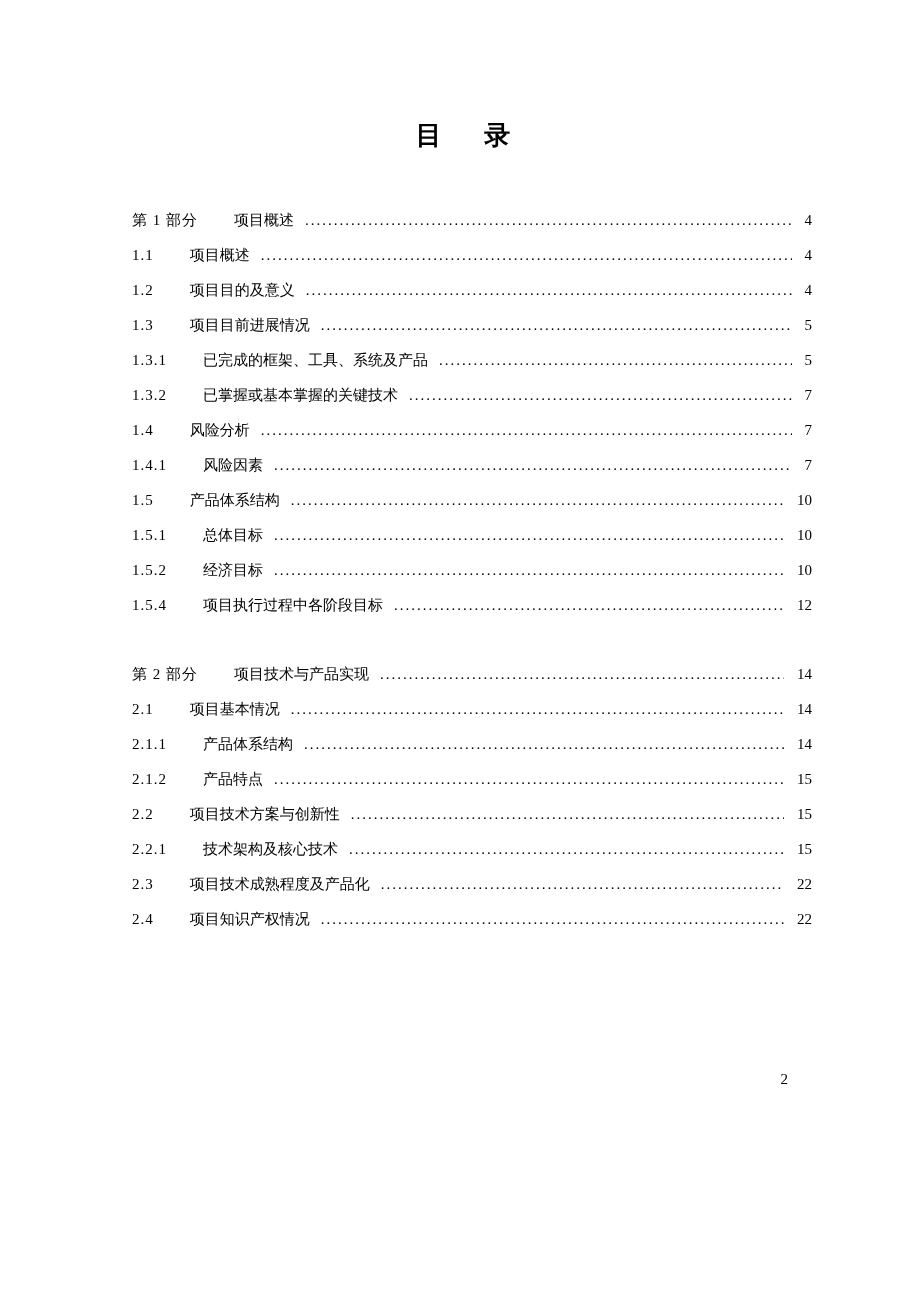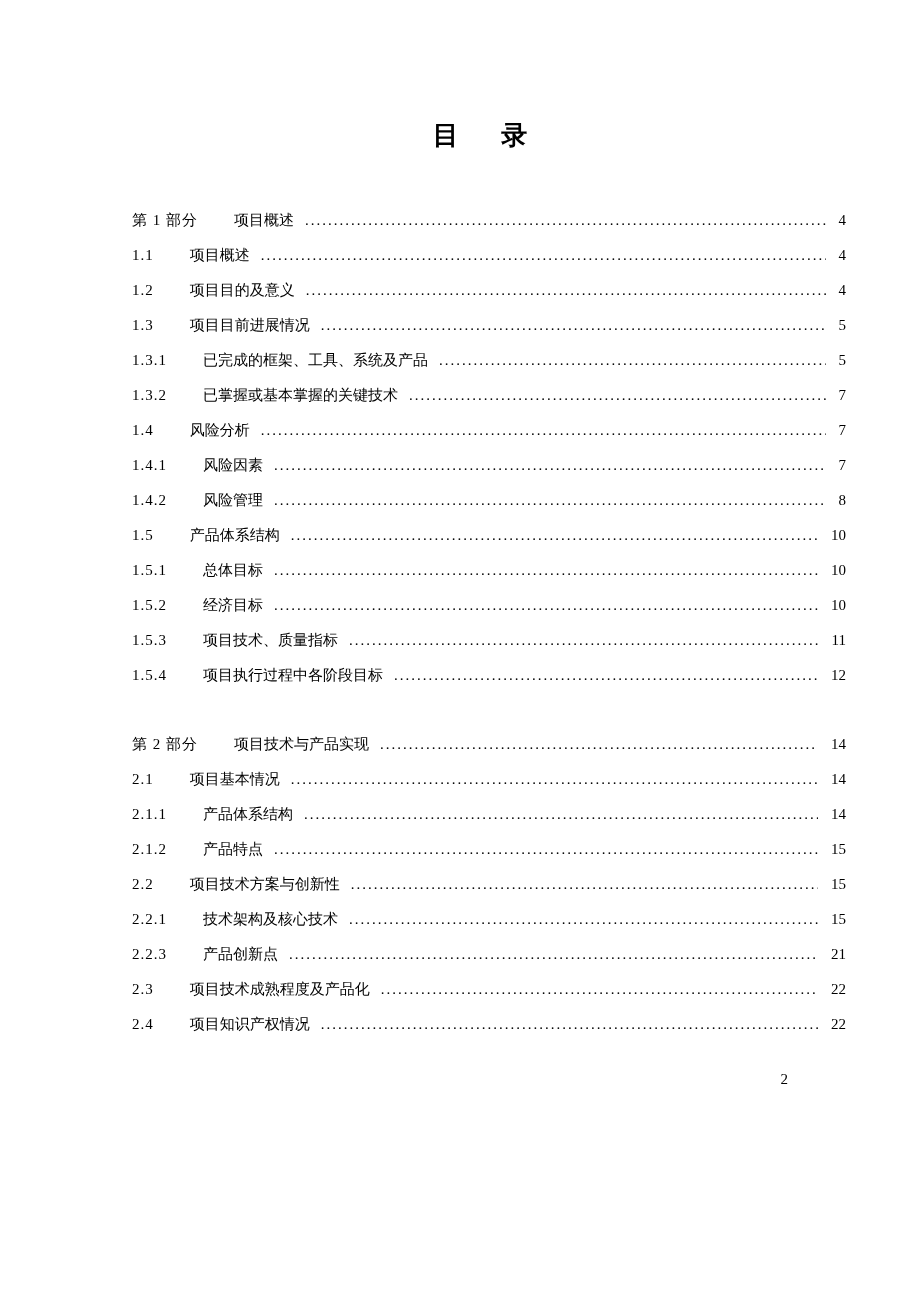--- a/index.html
+++ b/index.html
@@ -9,21 +9,21 @@
     height: 1302px;
     background: #ffffff;
     font-family: "SimSun", "宋体", serif;
     color: #000;
   }
   .page {
     position: relative;
     width: 920px;
     height: 1158px;
     box-sizing: border-box;
-    padding: 118px 74px 0 132px;
+    padding: 118px 108px 0 132px;
   }
   .title {
     text-align: center;
     font-size: 26px;
     font-weight: bold;
     letter-spacing: 18px;
     margin-bottom: 60px;
     font-family: "SimHei","黑体","SimSun",serif;
   }
   .toc {
@@ -130,27 +130,20 @@
         <span class="toc-page">7</span>
       </div>
       <div class="toc-row">
         <span class="toc-num">1.4.1</span>
         <span class="toc-gap"></span>
         <span class="toc-label">风险因素</span>
         <span class="toc-leader"></span>
         <span class="toc-page">7</span>
       </div>
       <div class="toc-row">
-        <span class="toc-num">1.4.2</span>
-        <span class="toc-gap"></span>
-        <span class="toc-label">风险管理</span>
-        <span class="toc-leader"></span>
-        <span class="toc-page">8</span>
-      </div>
-      <div class="toc-row">
         <span class="toc-num">1.5</span>
         <span class="toc-gap"></span>
         <span class="toc-label">产品体系结构</span>
         <span class="toc-leader"></span>
         <span class="toc-page">10</span>
       </div>
       <div class="toc-row">
         <span class="toc-num">1.5.1</span>
         <span class="toc-gap"></span>
         <span class="toc-label">总体目标</span>
@@ -158,27 +151,20 @@
         <span class="toc-page">10</span>
       </div>
       <div class="toc-row">
         <span class="toc-num">1.5.2</span>
         <span class="toc-gap"></span>
         <span class="toc-label">经济目标</span>
         <span class="toc-leader"></span>
         <span class="toc-page">10</span>
       </div>
       <div class="toc-row">
-        <span class="toc-num">1.5.3</span>
-        <span class="toc-gap"></span>
-        <span class="toc-label">项目技术、质量指标</span>
-        <span class="toc-leader"></span>
-        <span class="toc-page">11</span>
-      </div>
-      <div class="toc-row">
         <span class="toc-num">1.5.4</span>
         <span class="toc-gap"></span>
         <span class="toc-label">项目执行过程中各阶段目标</span>
         <span class="toc-leader"></span>
         <span class="toc-page">12</span>
       </div>
       <div class="section-gap"></div>
       <div class="toc-row">
         <span class="toc-num">第 2 部分</span>
         <span class="toc-gap"></span>
@@ -213,27 +199,20 @@
         <span class="toc-label">项目技术方案与创新性</span>
         <span class="toc-leader"></span>
         <span class="toc-page">15</span>
       </div>
       <div class="toc-row">
         <span class="toc-num">2.2.1</span>
         <span class="toc-gap"></span>
         <span class="toc-label">技术架构及核心技术</span>
         <span class="toc-leader"></span>
         <span class="toc-page">15</span>
-      </div>
-      <div class="toc-row">
-        <span class="toc-num">2.2.3</span>
-        <span class="toc-gap"></span>
-        <span class="toc-label">产品创新点</span>
-        <span class="toc-leader"></span>
-        <span class="toc-page">21</span>
       </div>
       <div class="toc-row">
         <span class="toc-num">2.3</span>
         <span class="toc-gap"></span>
         <span class="toc-label">项目技术成熟程度及产品化</span>
         <span class="toc-leader"></span>
         <span class="toc-page">22</span>
       </div>
       <div class="toc-row">
         <span class="toc-num">2.4</span>

